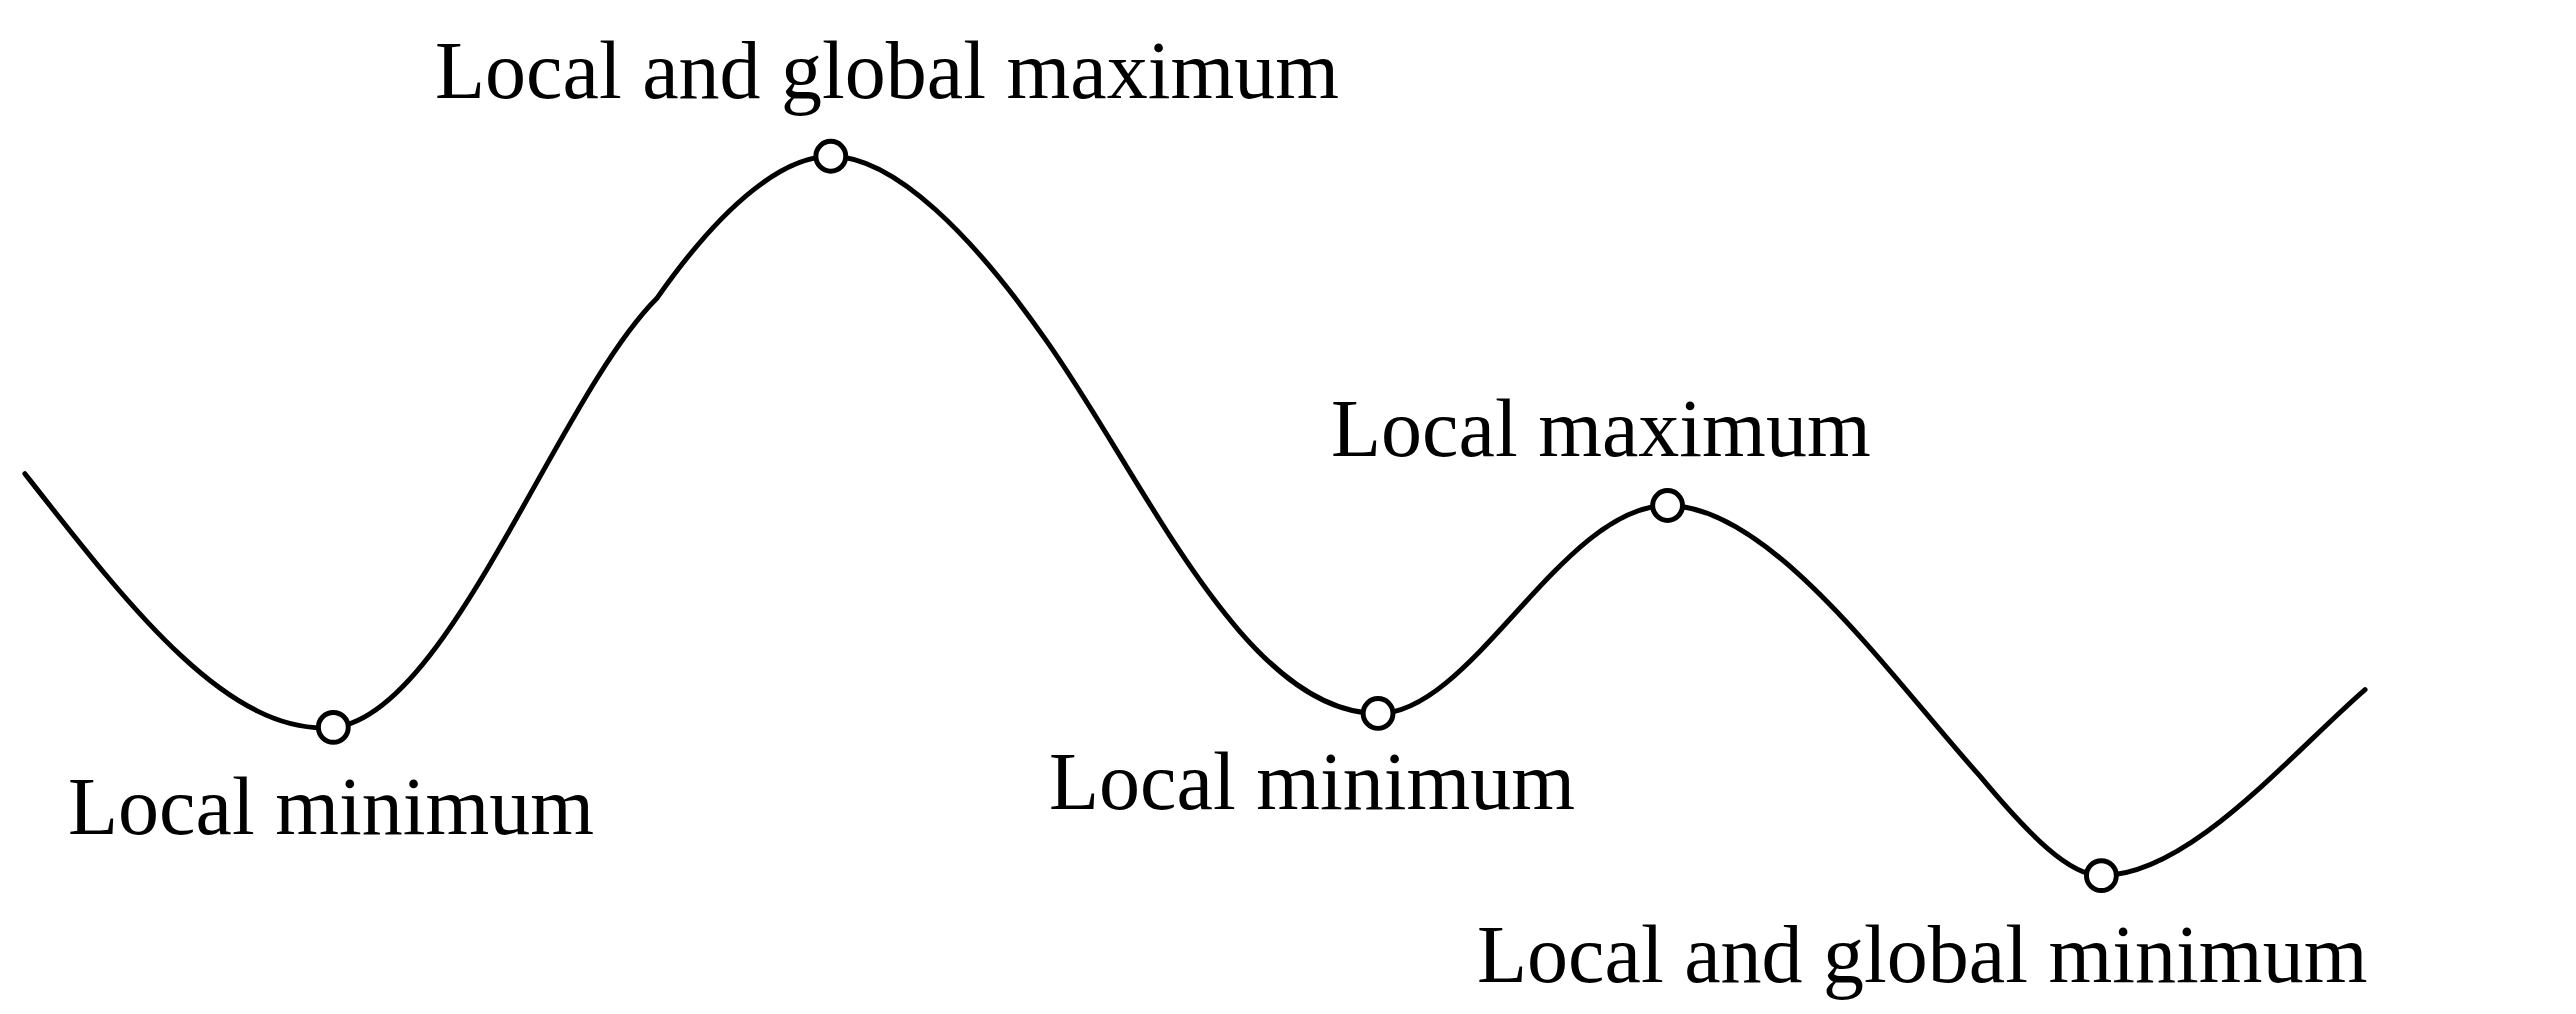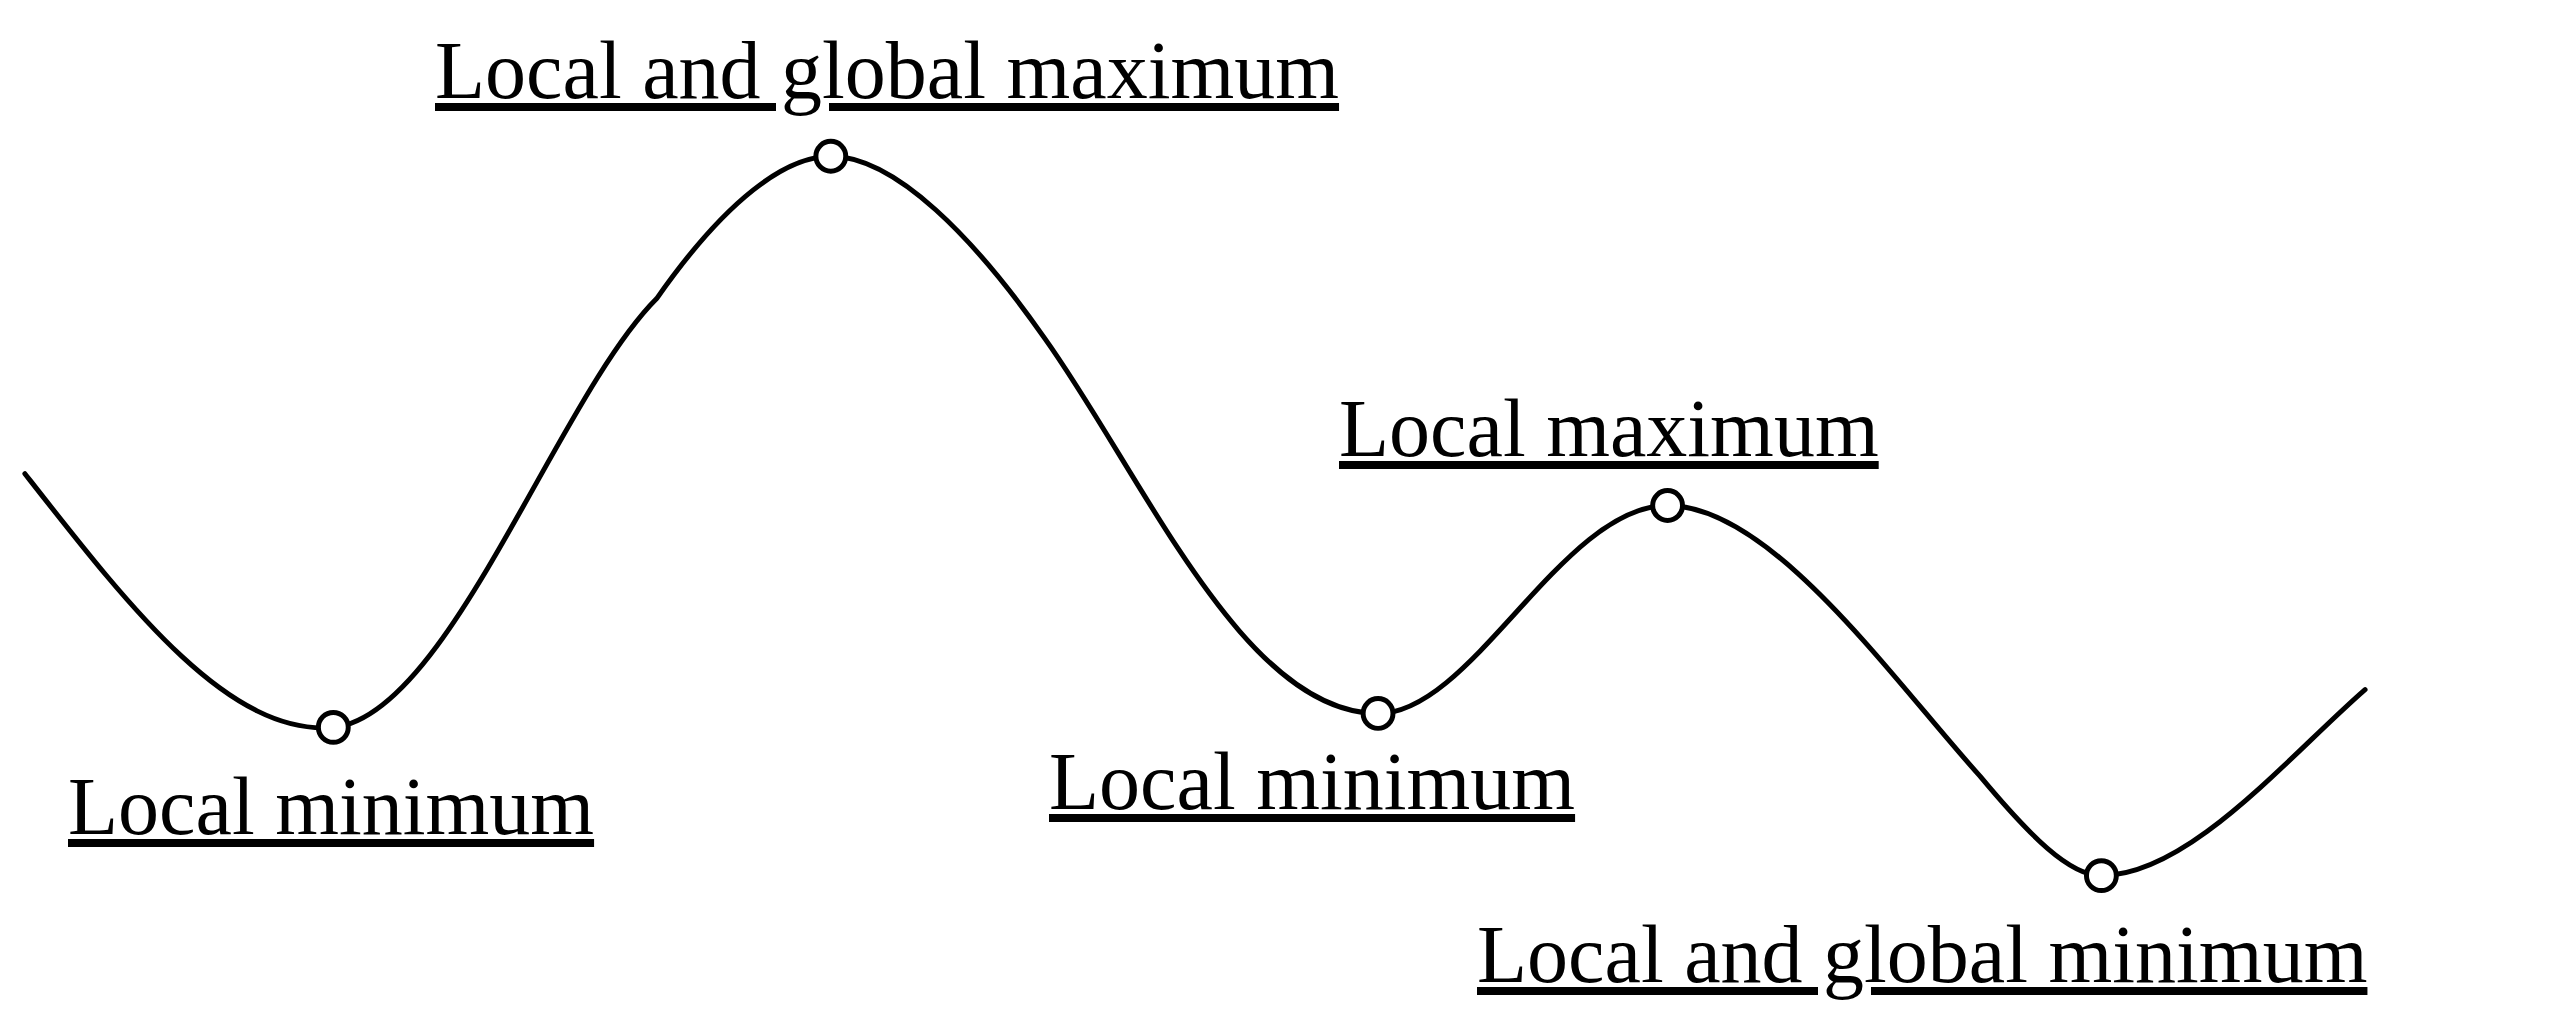--- a/index.html
+++ b/index.html
@@ -1,35 +1,35 @@
 <!DOCTYPE html>
 <html><head>
   <meta charset="utf-8">
   <style>
     html, body { margin: 0; padding: 0; background: #ffffff; }
     body { width: 2576px; height: 1015px; overflow: hidden; position: relative; }
     #diagram { position: absolute; left: 0; top: 0; width: 2576px; height: 1015px; }
     .curve { fill: none; stroke: #000000; stroke-width: 5; stroke-linecap: round; stroke-linejoin: round; }
     .marker { fill: #ffffff; stroke: #000000; stroke-width: 5; }
-    .label { position: absolute; font-family: "Liberation Serif", "DejaVu Serif", serif; font-size: 82px; color: #000000; white-space: nowrap; line-height: 1; text-decoration: underline; }
+    .label { position: absolute; font-family: "Liberation Serif", "DejaVu Serif", serif; font-size: 82px; color: #000000; white-space: nowrap; line-height: 1; }
   </style>
 </head>
 <body style="background: rgb(255, 255, 255);">
 
 <svg id="diagram" viewBox="0 0 2589 1020" xmlns="http://www.w3.org/2000/svg">
   <path id="curve" class="curve" d="M 25 476 C 130 610, 230 740, 335 731 C 450 720, 560 400, 660 300 C 730 200, 790 157, 835 157 C 900 157, 980 240, 1050 340 C 1150 480, 1250 717, 1385 717 C 1480 717, 1570 508, 1676 508 C 1780 508, 1900 680, 1990 780 C 2040 840, 2080 880, 2112 880 C 2200 880, 2300 760, 2377 693" style="stroke: rgb(0, 0, 0);"></path>
   <g id="markers">
       <circle class="marker" cx="335" cy="731" r="15"></circle>
       <circle class="marker" cx="835" cy="157" r="15"></circle>
       <circle class="marker" cx="1385" cy="717" r="15"></circle>
       <circle class="marker" cx="1676" cy="508" r="15"></circle>
       <circle class="marker" cx="2112" cy="880" r="15"></circle>
     </g>
 </svg>
 
 <div id="labels">
   <div class="label" style="left: 68px; top: 766px;">Local minimum</div>
   <div class="label" style="left: 435px; top: 30px;">Local and global maximum</div>
   <div class="label" style="left: 1049px; top: 741px;">Local minimum</div>
-  <div class="label" style="left: 1331px; top: 388px; margin-left: 8px;">Local maximum</div>
+  <div class="label" style="left: 1331px; top: 388px;">Local maximum</div>
   <div class="label" style="left: 1477px; top: 905px; margin-top: 9px;">Local and global minimum</div>
 </div>
 
 
 </body></html>

